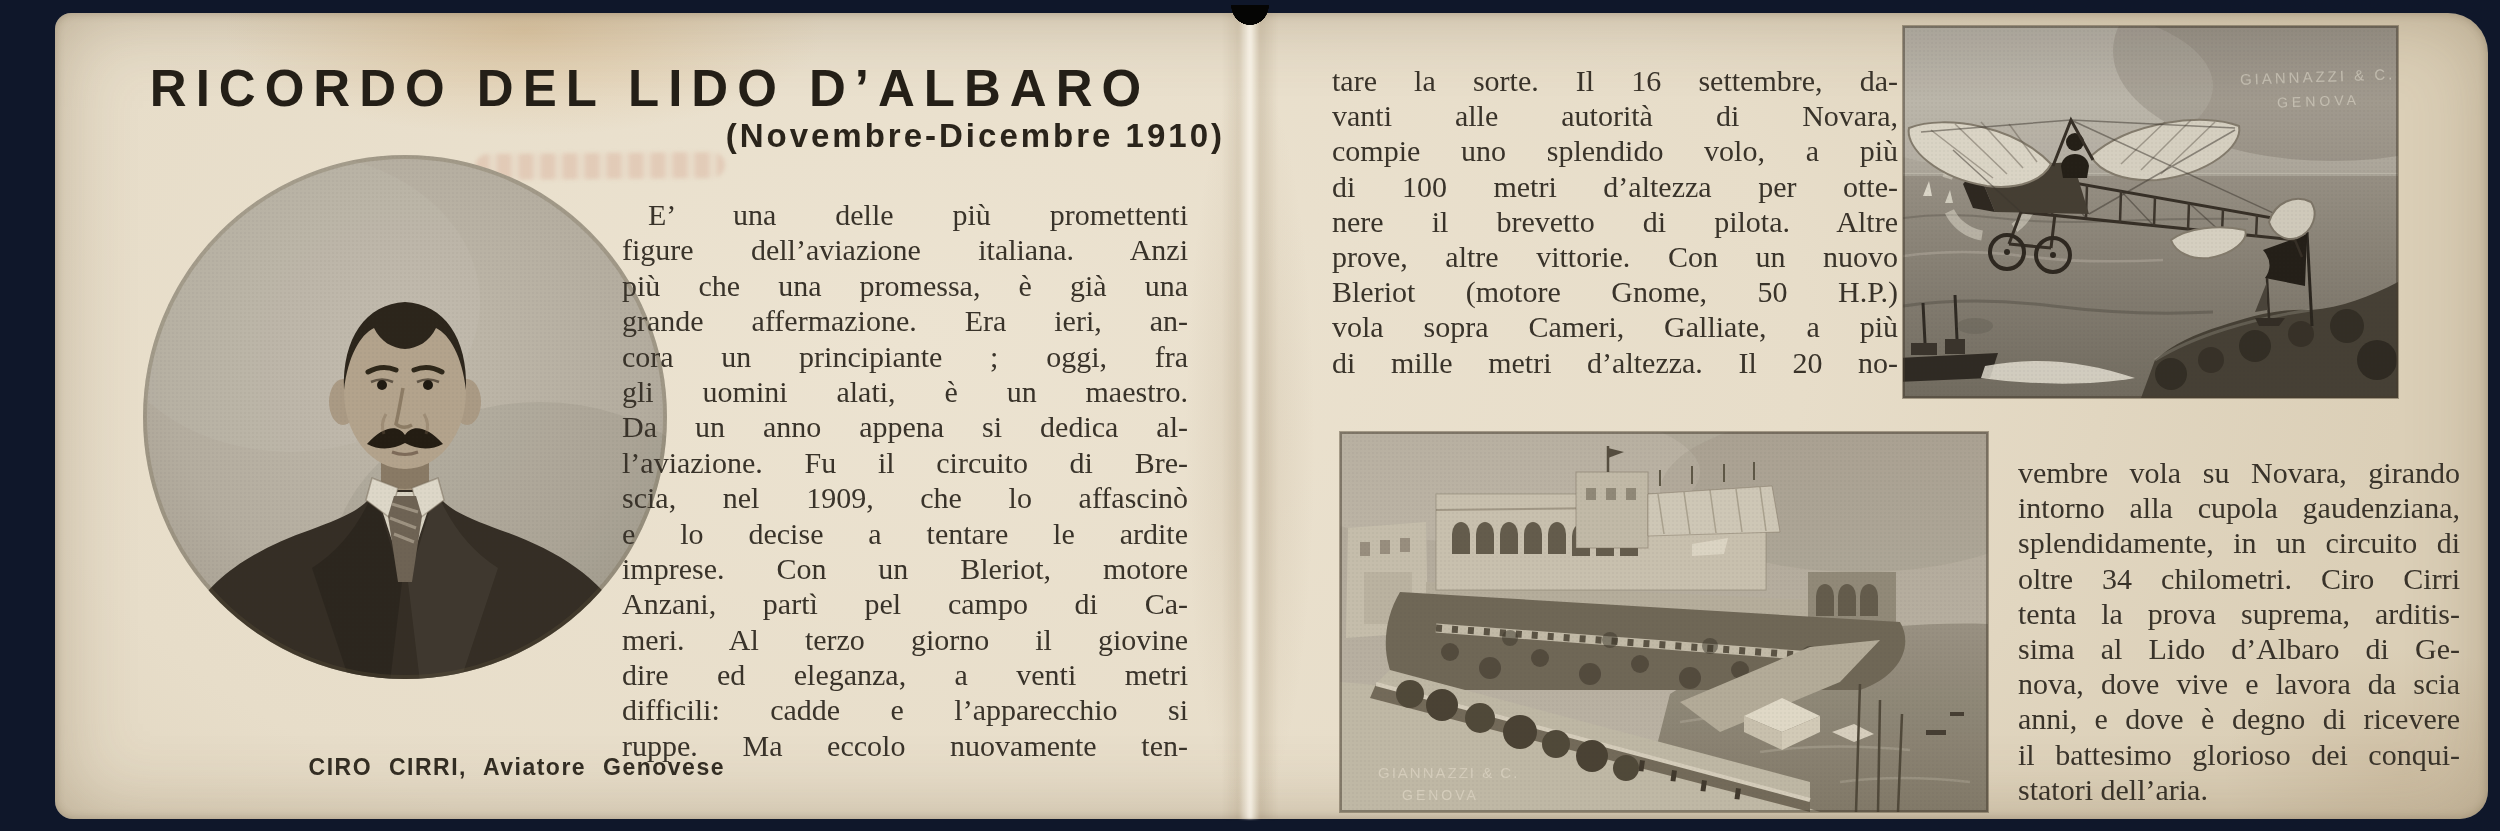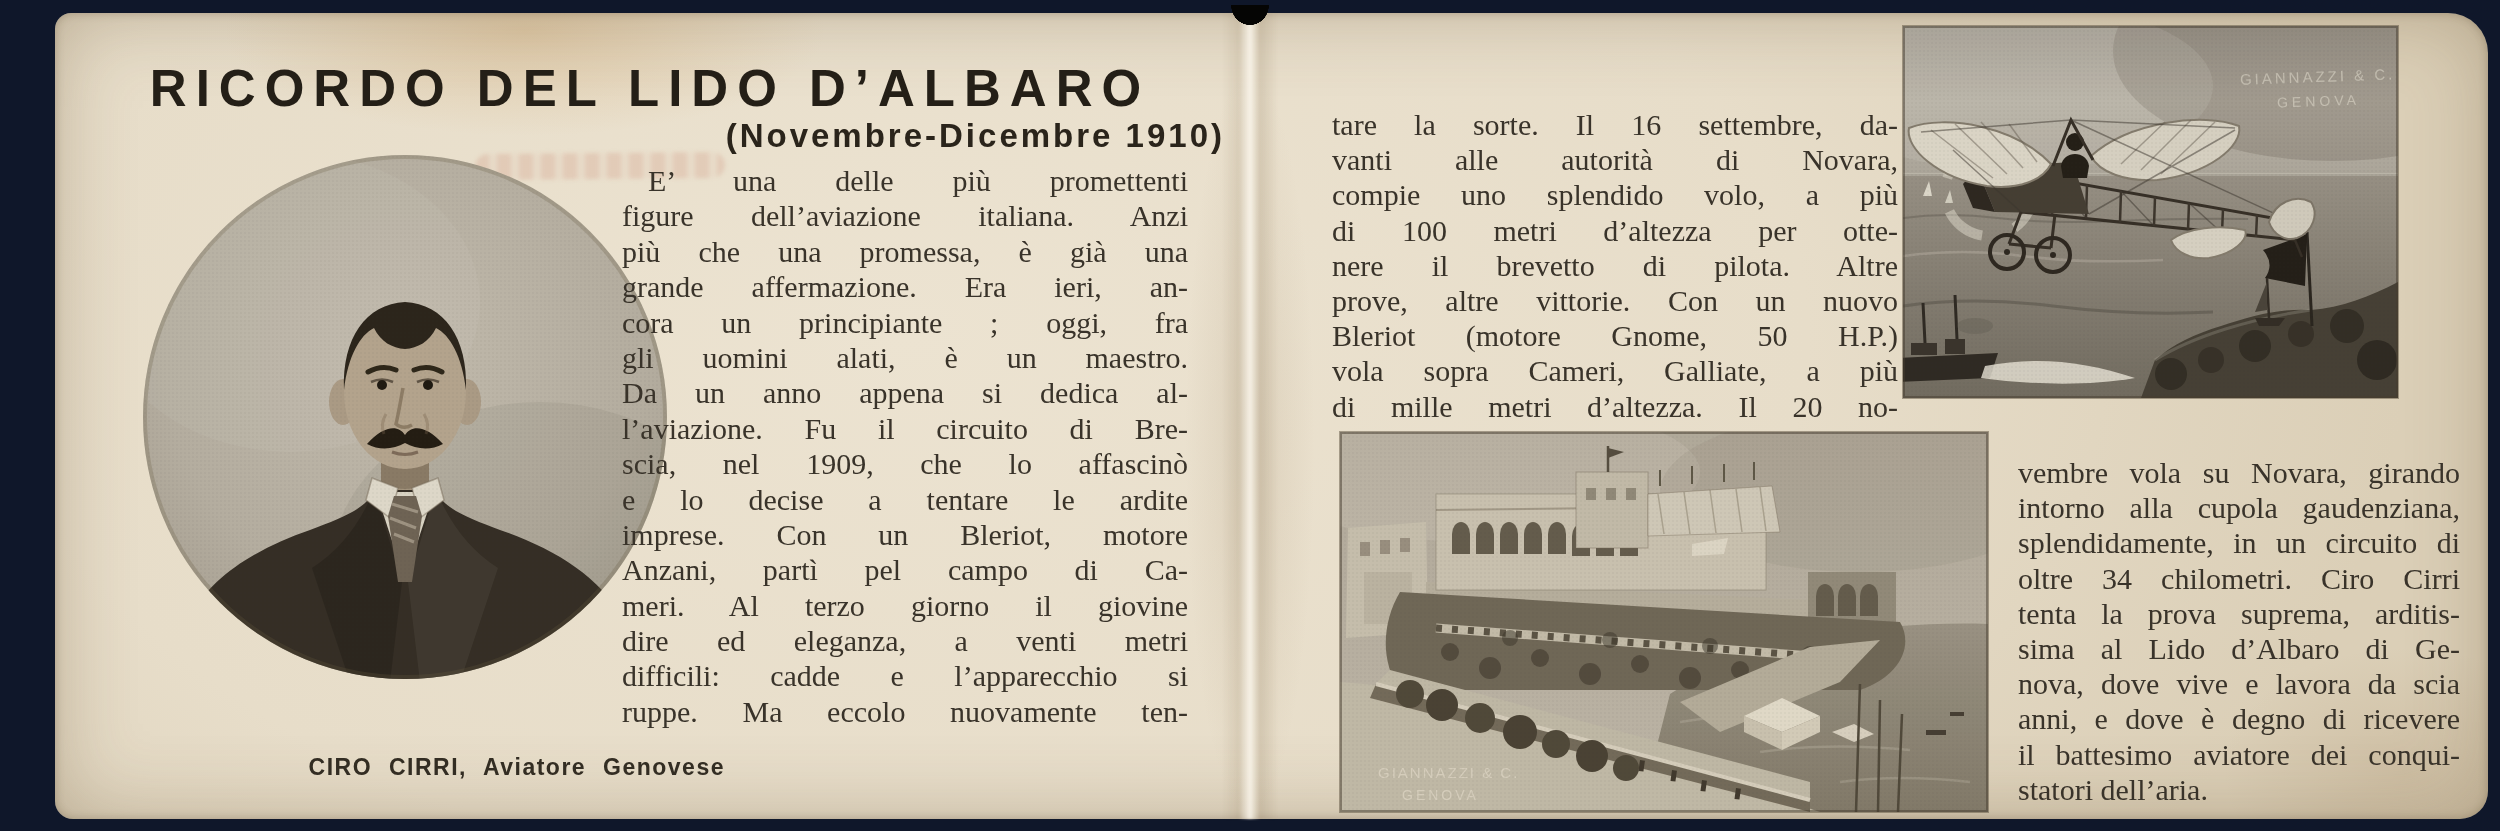--- a/index.html
+++ b/index.html
@@ -32,22 +32,22 @@
   .portrait{position:absolute;left:85px;top:139px;width:530px;height:530px;margin:0;}
   .portrait svg,.photo svg{display:block;width:100%;height:100%;}
   .caption{position:absolute;left:70px;top:741px;width:600px;text-align:right;
          font-family:"Liberation Sans",sans-serif;font-weight:bold;font-size:23px;
          letter-spacing:1.5px;word-spacing:9px;color:#332d23;white-space:nowrap;}
   .col{position:absolute;color:#39332a;font-size:30px;}
   .col .line{text-align:justify;text-align-last:justify;-moz-text-align-last:justify;
          text-justify:inter-word;overflow:hidden;}
   .col-left{left:567px;top:150px;width:566px;}
   .col-left .line{height:35.4px;line-height:35.3px;}
-  .col-left .line:first-child{text-indent:26px;}
-  .col-r1{left:1277px;top:50px;width:566px;margin-top:44px;}
+  .col-left .line:first-child{text-indent:26px;margin-top:34px;}
+  .col-r1{left:1277px;top:50px;width:566px;}
   .col-r1 .line{height:35.2px;line-height:35.1px;}
   .col-r2{left:1963px;top:442px;width:442px;}
   .col-r2 .line{height:35.2px;line-height:35.1px;}
   .col-r2 .line:last-child{text-align-last:left;}
   .photo{position:absolute;margin:0;}
   .photo-plane{left:1848px;top:13px;width:495px;height:372px;box-shadow:0 0 0 1px rgba(80,68,50,.45);}
   .photo-lido{left:1285px;top:419px;width:648px;height:380px;box-shadow:0 0 0 1px rgba(80,68,50,.45);}
 </style>
 </head>
 <body>
@@ -349,18 +349,18 @@
 
       <div class="col col-r2">
           <div class="line">vembre vola su Novara, girando</div>
           <div class="line">intorno alla cupola gaudenziana,</div>
           <div class="line">splendidamente, in un circuito di</div>
           <div class="line">oltre 34 chilometri. Ciro Cirri</div>
           <div class="line">tenta la prova suprema, arditis-</div>
           <div class="line">sima al Lido d’Albaro di Ge-</div>
           <div class="line">nova, dove vive e lavora da scia</div>
           <div class="line">anni, e dove è degno di ricevere</div>
-          <div class="line">il battesimo aviatore dei conqui-</div>
+          <div class="line">il battesimo glorioso dei conqui-</div>
           <div class="line">statori dell’aria.</div>
         </div>
     </section>
   </div>
 </div>
 
 </body></html>

